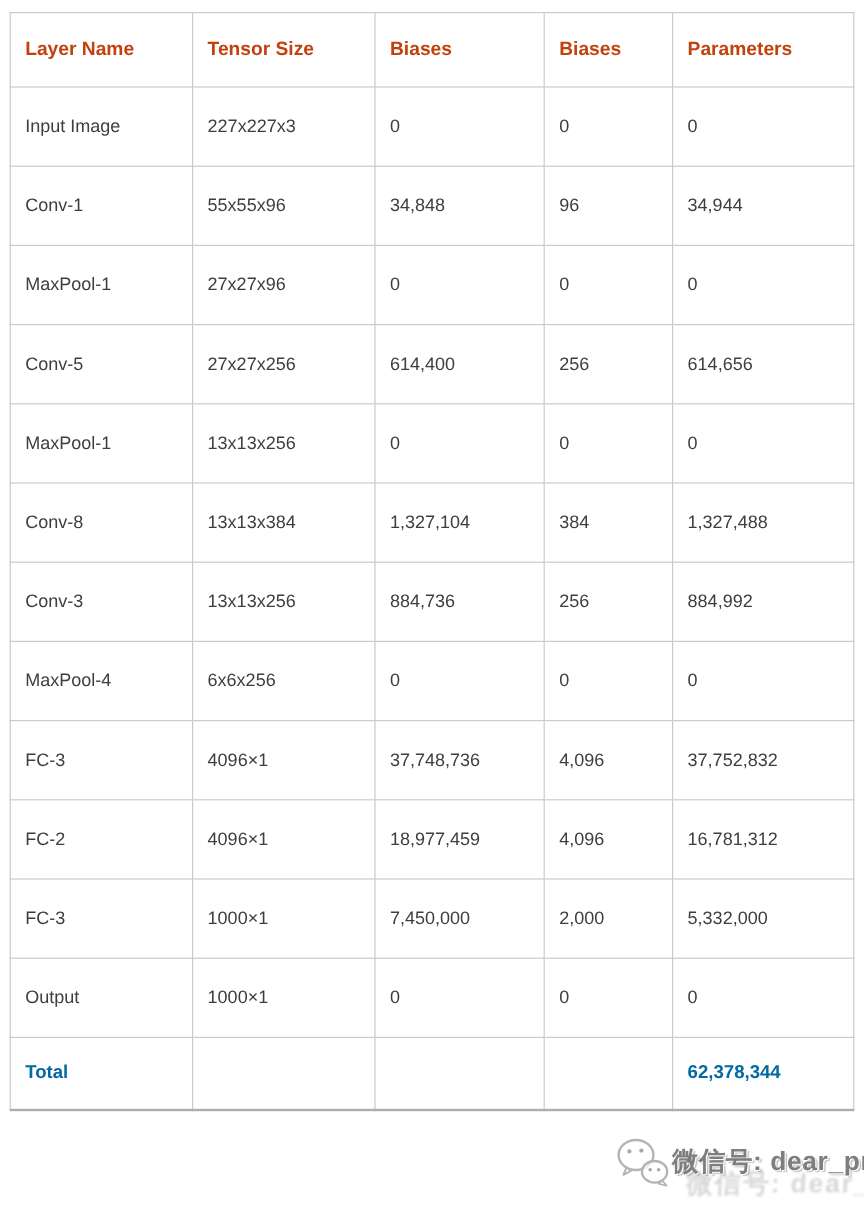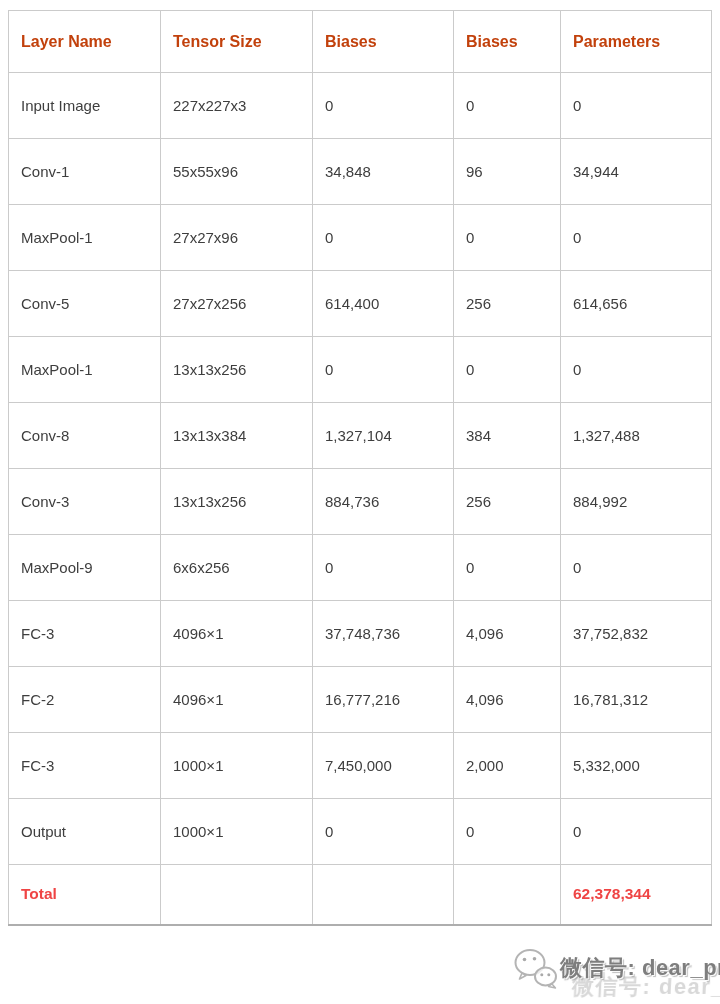--- a/index.html
+++ b/index.html
@@ -45,21 +45,21 @@
   table.layer-table td {
     font-size: 15px;
     font-weight: 400;
     color: #3e3e3e;
   }
   table.layer-table tr.total-row {
     height: 60px;
   }
   table.layer-table tr.total-row td.b {
     font-weight: 700;
-    color: #ef4444;
+    color: #0369a1;
     font-size: 15.5px;
   }
   .watermark {
     position: absolute;
     left: 512px;
     top: 946px;
     display: flex;
     align-items: center;
     z-index: 5;
     pointer-events: none;
@@ -158,37 +158,37 @@
         <td>1,327,488</td>
       </tr>
       <tr class="data-row">
         <td>Conv-3</td>
         <td>13x13x256</td>
         <td>884,736</td>
         <td>256</td>
         <td>884,992</td>
       </tr>
       <tr class="data-row">
-        <td>MaxPool-9</td>
+        <td>MaxPool-4</td>
         <td>6x6x256</td>
         <td>0</td>
         <td>0</td>
         <td>0</td>
       </tr>
       <tr class="data-row">
         <td>FC-3</td>
         <td>4096×1</td>
         <td>37,748,736</td>
         <td>4,096</td>
         <td>37,752,832</td>
       </tr>
       <tr class="data-row">
         <td>FC-2</td>
         <td>4096×1</td>
-        <td>16,777,216</td>
+        <td>18,977,459</td>
         <td>4,096</td>
         <td>16,781,312</td>
       </tr>
       <tr class="data-row">
         <td>FC-3</td>
         <td>1000×1</td>
         <td>7,450,000</td>
         <td>2,000</td>
         <td>5,332,000</td>
       </tr>

